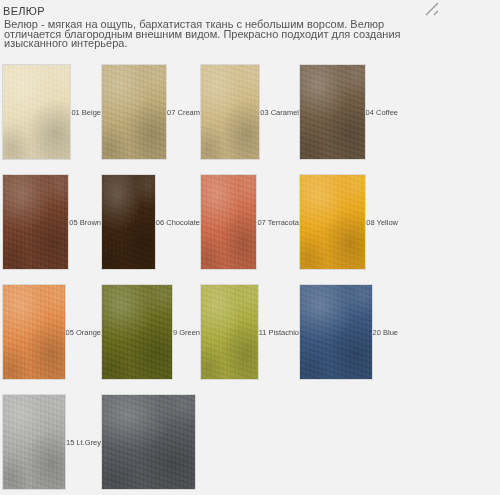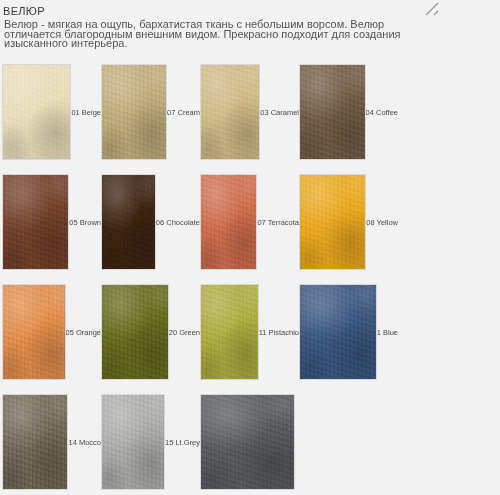--- a/index.html
+++ b/index.html
@@ -167,33 +167,29 @@
       <div class="swatch-cell">
         <div class="swatch-chip" style="background-color: rgb(232, 165, 31); border-color: rgb(216, 216, 216);"></div>
         <div class="swatch-label">08 Yellow</div>
       </div>
       <div class="swatch-cell">
         <div class="swatch-chip" style="background-color: rgb(224, 137, 74); border-color: rgb(216, 216, 216);"></div>
         <div class="swatch-label">05 Orange</div>
       </div>
       <div class="swatch-cell">
         <div class="swatch-chip" style="background-color: rgb(100, 103, 29); border-color: rgb(216, 216, 216);"></div>
-        <div class="swatch-label">20 Green</div>
+        <div class="swatch-label">9 Green</div>
       </div>
       <div class="swatch-cell">
         <div class="swatch-chip" style="background-color: rgb(168, 169, 63); border-color: rgb(216, 216, 216);"></div>
         <div class="swatch-label">11 Pistachio</div>
       </div>
       <div class="swatch-cell">
         <div class="swatch-chip" style="background-color: rgb(57, 84, 122); border-color: rgb(216, 216, 216);"></div>
-        <div class="swatch-label">1 Blue</div>
-      </div>
-      <div class="swatch-cell">
-        <div class="swatch-chip" style="background-color: rgb(111, 101, 84); border-color: rgb(216, 216, 216);"></div>
-        <div class="swatch-label">14 Mocco</div>
+        <div class="swatch-label">20 Blue</div>
       </div>
       <div class="swatch-cell">
         <div class="swatch-chip" style="background-color: rgb(169, 169, 167); border-color: rgb(216, 216, 216);"></div>
         <div class="swatch-label">15 Lt.Grey</div>
       </div>
       <div class="swatch-cell">
         <div class="swatch-chip" style="background-color: rgb(85, 88, 92); border-color: rgb(216, 216, 216);"></div>
       </div>
     </div>
 

